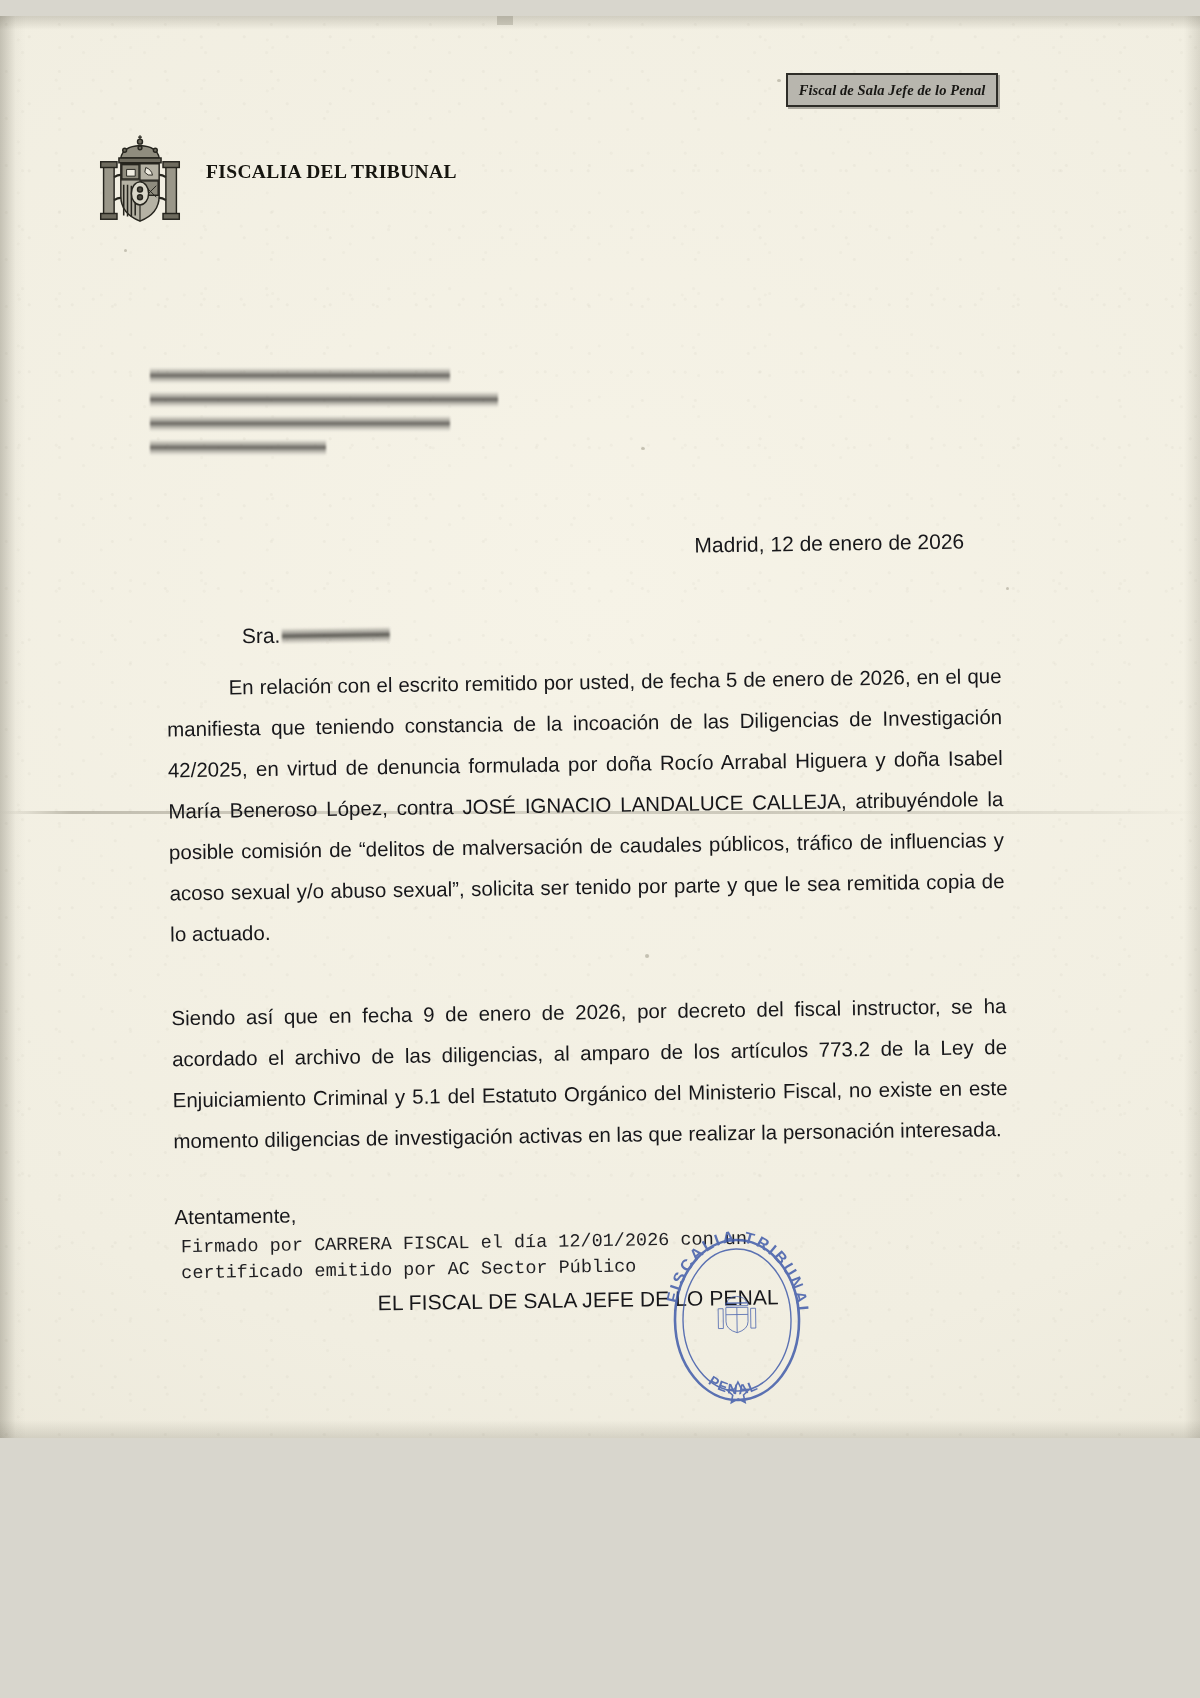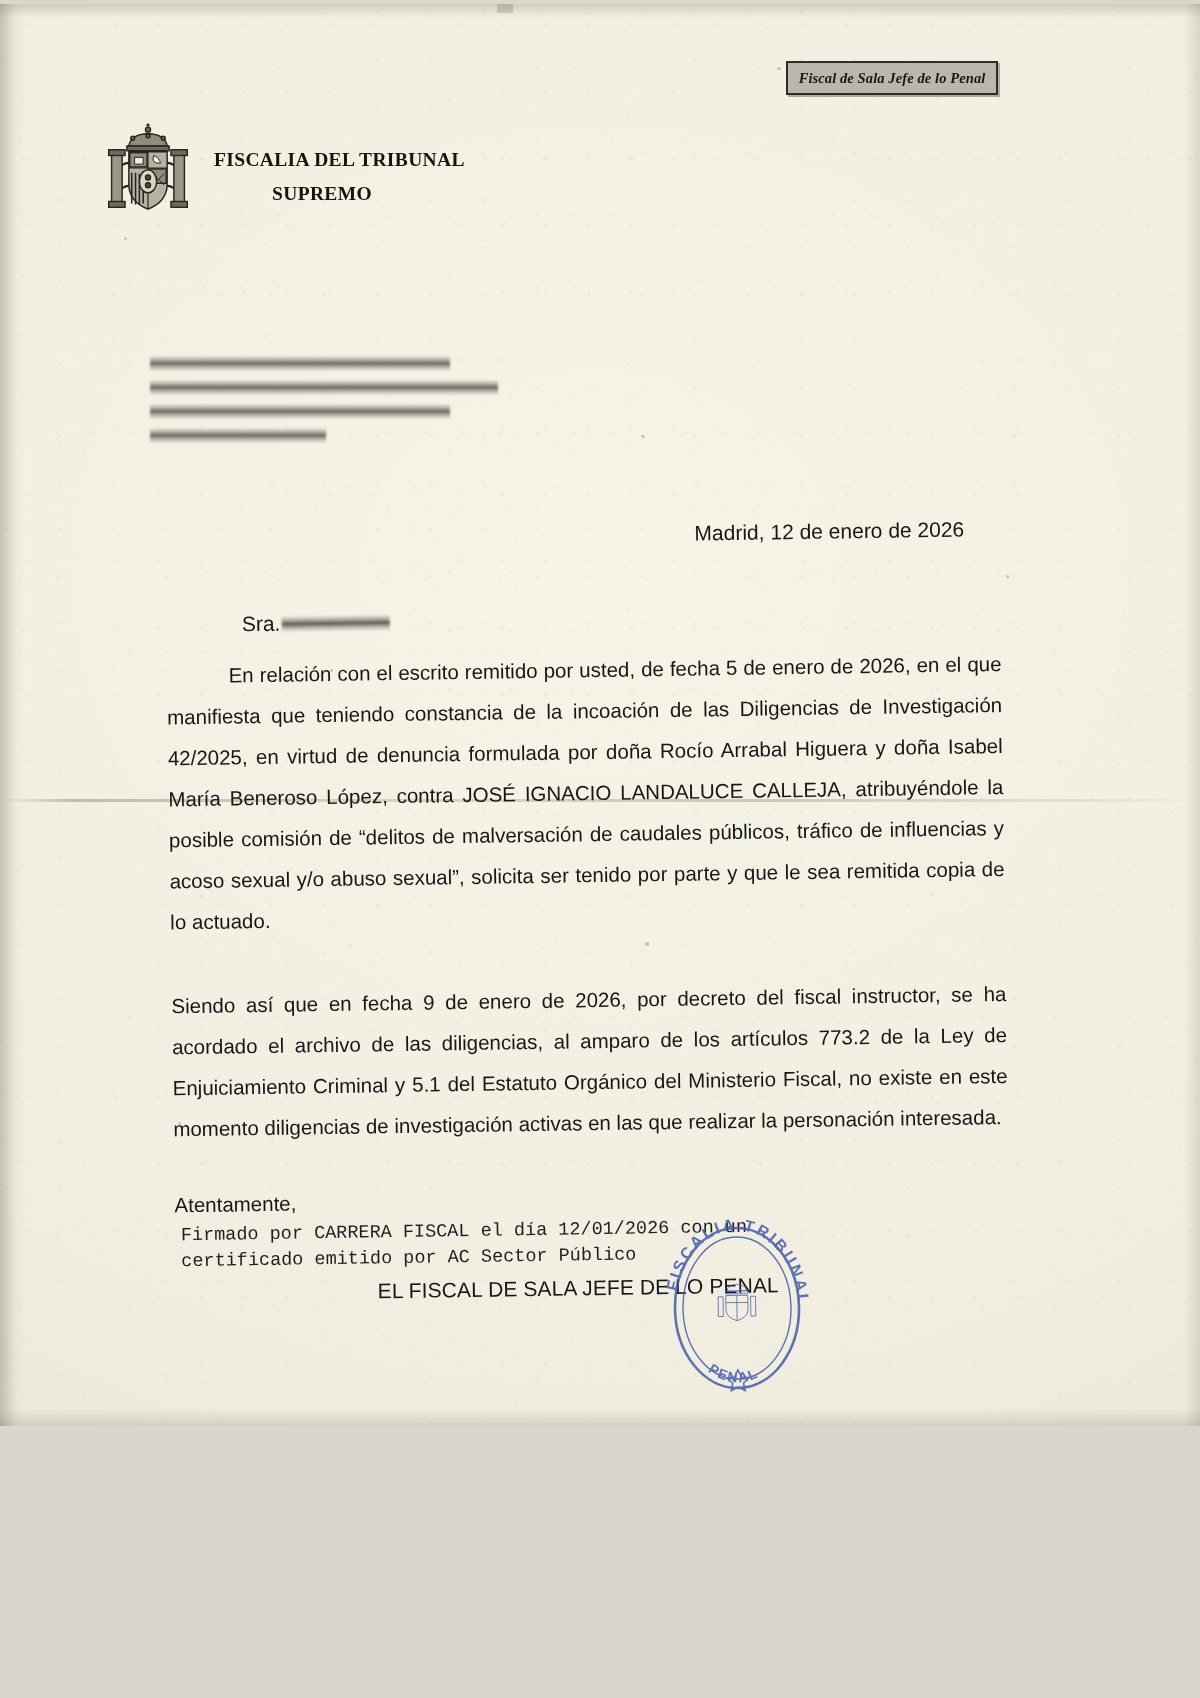--- a/index.html
+++ b/index.html
@@ -5,21 +5,21 @@
   html, body {
     margin: 0;
     padding: 0;
     background: #d8d6cd;
   }
 
   #page {
     position: relative;
     width: 1200px;
     height: 1422px;
-    margin: 4px auto;
+    margin: 16px auto;
     overflow: hidden;
     background: #15803d;
     font-family: "Liberation Sans", sans-serif;
     color: #1a1a1a;
   }
 
   
   .paper-base {
     position: absolute;
     inset: 0;
@@ -98,21 +98,21 @@
     font-weight: bold;
     font-size: 14.5px;
     letter-spacing: .1px;
     color: #181714;
     white-space: nowrap;
   }
 
   
   .letterhead {
     position: absolute;
-    left: 100px;
+    left: 92px;
     top: 117px;
     display: flex;
     align-items: flex-start;
   }
   .coat-of-arms { width: 96px; height: 92px; display: block; }
   .letterhead-text {
     margin-left: 18px;
     padding-top: 22px;
     font-family: "Liberation Serif", serif;
     font-weight: bold;
@@ -314,21 +314,20 @@
 
         <path d="M55 55 l12 12 M67 55 l-12 12" stroke-width="1"></path>
 
         <ellipse cx="50" cy="63" rx="9" ry="12" fill="#d9d6c8"></ellipse>
         <circle cx="50" cy="59" r="2.6" fill="#4f4c42"></circle>
         <circle cx="50" cy="67" r="2.6" fill="#4f4c42"></circle>
       </g>
     </svg>
     <div class="letterhead-text">
       <span>FISCALIA DEL TRIBUNAL</span>
-      <span class="l2">SUPREMO</span>
     </div>
   </div>
 
   <div class="redact-block">
     <div class="redact-bar r1"></div>
     <div class="redact-bar r2"></div>
     <div class="redact-bar r3"></div>
     <div class="redact-bar r4"></div>
   </div>
 

